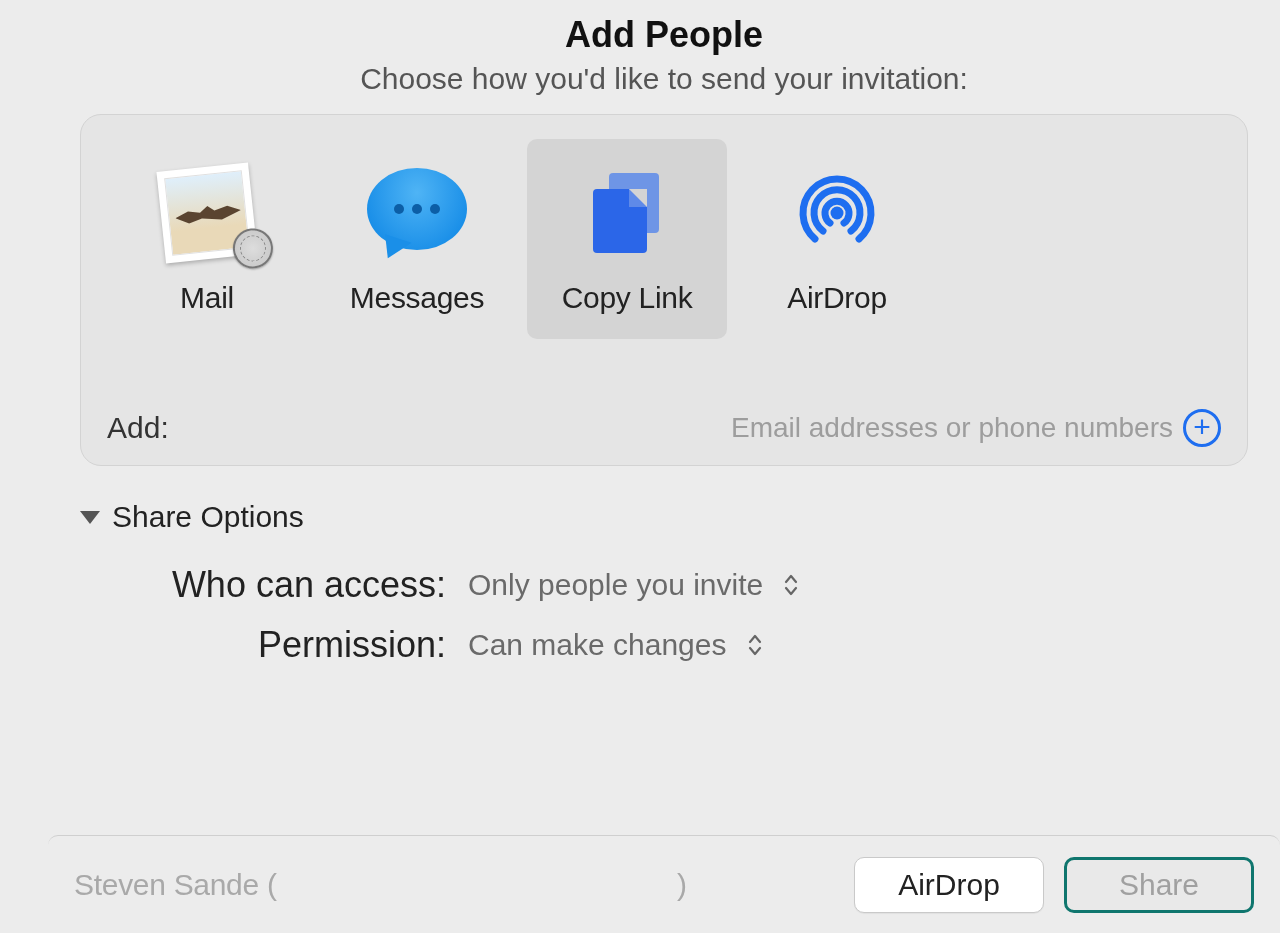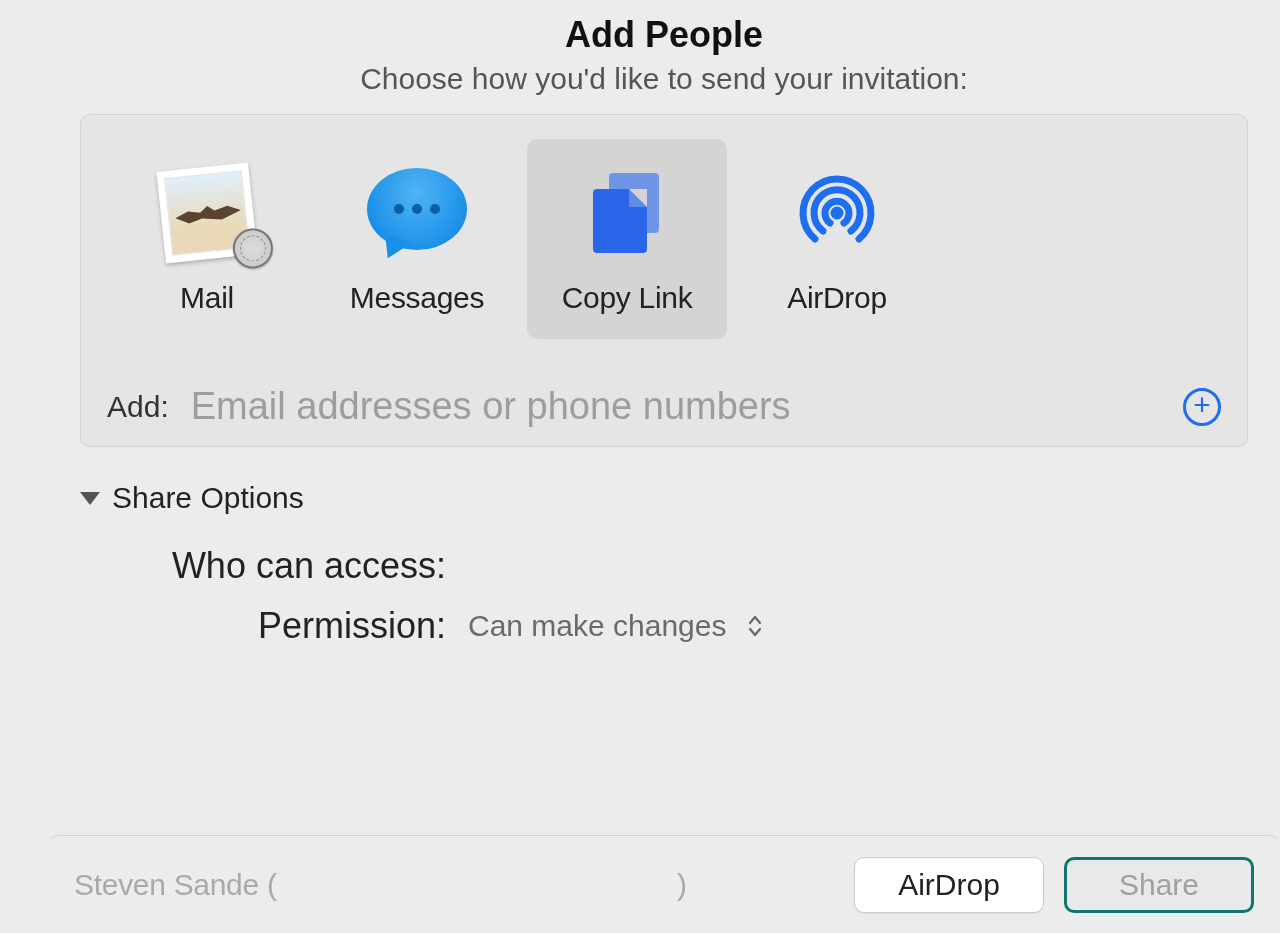--- a/index.html
+++ b/index.html
@@ -30,24 +30,25 @@
   }
   .subtitle {
     font-size: 30px;
     font-weight: 400;
     color: #555;
   }
   .share-panel {
     margin: 0 32px;
     background: #e5e5e5;
     border: 1px solid #d3d3d3;
-    border-radius: 10px;
+    border-radius: 21px;
     padding: 24px 26px 18px 26px;
     display: flex;
     flex-direction: column;
+    gap: 24px;
   }
   .method-row {
     display: flex;
     gap: 10px;
     margin-bottom: 46px;
   }
   .method {
     width: 200px;
     height: 200px;
     border-radius: 10px;
@@ -79,25 +80,26 @@
     align-items: center;
     width: 100%;
   }
   .add-label {
     font-size: 30px;
     color: #333;
     margin-right: 22px;
   }
   .add-input {
     flex: 1;
-    font-size: 38px;
+    font-size: 28px;
     color: #4d7c0f;
     background: transparent;
     border: none;
     outline: none;
+    text-align: right;
   }
   .add-input::placeholder { color: #9d9d9d; }
   .plus-btn {
     width: 38px;
     height: 38px;
     border: 3px solid #1e6ef0;
     border-radius: 50%;
     color: #1e6ef0;
     display: flex;
     align-items: center;
@@ -344,20 +346,27 @@
   </div>
 
   <div class="options">
     <div class="options-header">
       <div class="disclosure"></div>
       <div class="options-title">Share Options</div>
     </div>
 
     <div class="option-row">
       <div class="opt-label">Who can access:</div>
+      <div class="opt-value-wrap">
+        <div class="opt-value">Only people you invite</div>
+        <svg class="stepper-svg" viewBox="0 0 16 24">
+          <path d="M3 9 L8 3 L13 9" fill="none" stroke="#666" stroke-width="2.2" stroke-linecap="round" stroke-linejoin="round"></path>
+          <path d="M3 15 L8 21 L13 15" fill="none" stroke="#666" stroke-width="2.2" stroke-linecap="round" stroke-linejoin="round"></path>
+        </svg>
+      </div>
     </div>
 
     <div class="option-row">
       <div class="opt-label">Permission:</div>
       <div class="opt-value-wrap">
         <div class="opt-value">Can make changes</div>
         <svg class="stepper-svg" viewBox="0 0 16 24">
           <path d="M3 9 L8 3 L13 9" fill="none" stroke="#666" stroke-width="2.2" stroke-linecap="round" stroke-linejoin="round"></path>
           <path d="M3 15 L8 21 L13 15" fill="none" stroke="#666" stroke-width="2.2" stroke-linecap="round" stroke-linejoin="round"></path>
         </svg>

